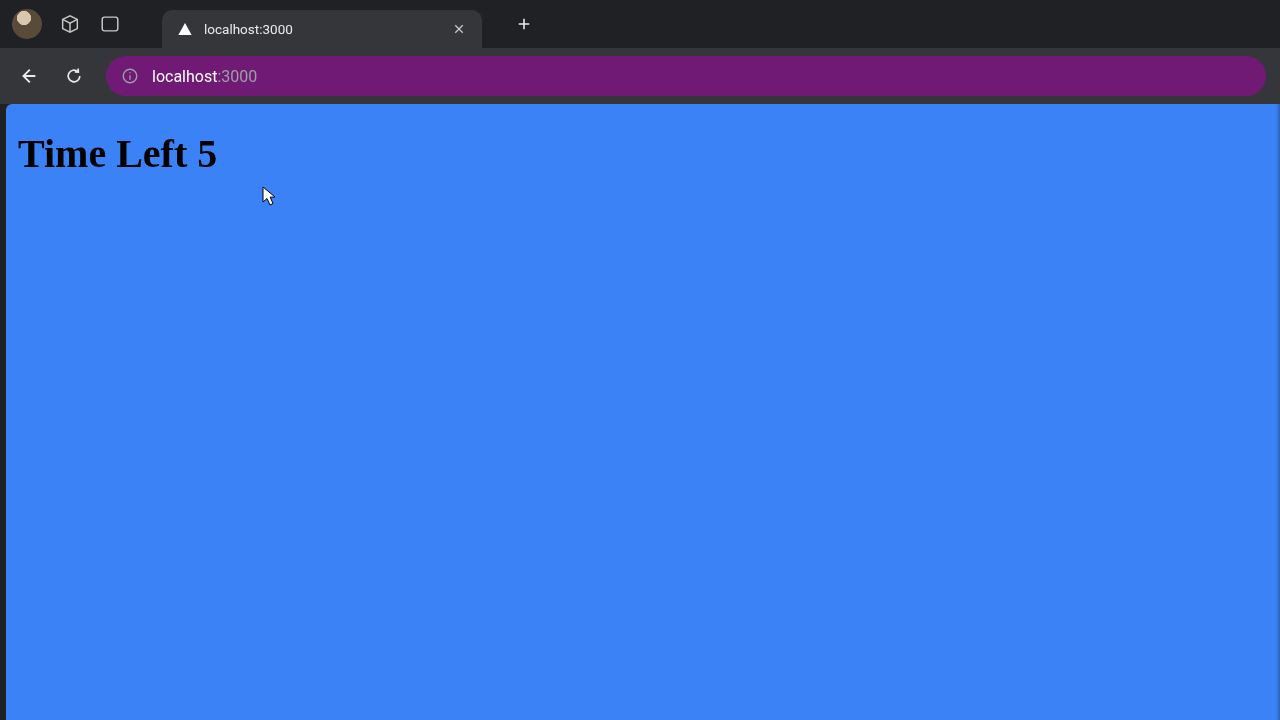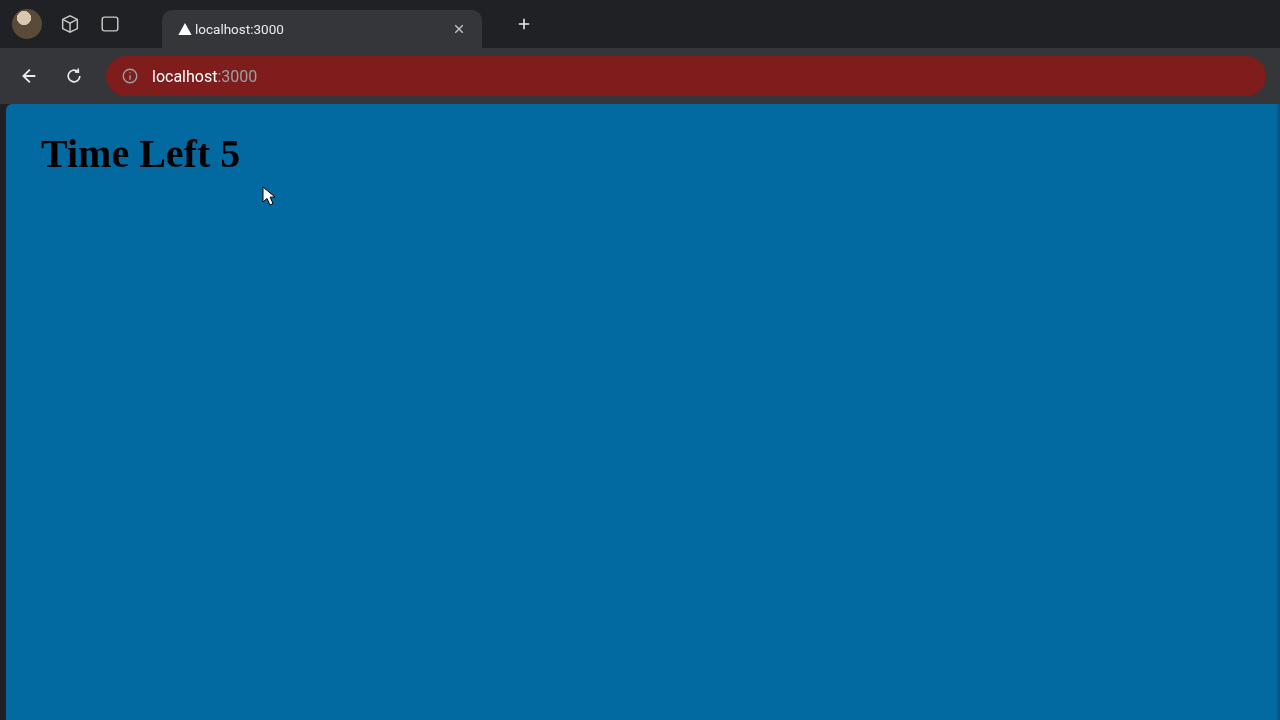--- a/index.html
+++ b/index.html
@@ -48,21 +48,21 @@
       height: 38px;
       margin-left: 24px;
       background: #35363a;
       border-radius: 10px 10px 0 0;
       display: flex;
       align-items: center;
       padding: 0 14px;
       min-width: 320px;
       position: relative;
       align-self: flex-end;
-      gap: 1px;
+      gap: 10px;
     }
 
     .tab-favicon {
       width: 18px; height: 18px;
       display:flex; align-items:center; justify-content:center;
     }
     .tab-favicon svg { fill:#fff; }
 
     .tab-title {
       color: #e8eaed;
@@ -105,21 +105,21 @@
       width: 40px; height: 40px;
       display:flex; align-items:center; justify-content:center;
       border-radius: 50%;
       cursor:pointer;
     }
     .nav-btn svg { stroke:#e8eaed; fill:none; stroke-width:2; }
 
     .omnibox {
       flex: 1;
       height: 40px;
-      background: #7f1d1d;
+      background: #701a75;
       border-radius: 20px;
       display: flex;
       align-items: center;
       padding: 0 14px;
       gap: 12px;
       margin-left: 6px;
       margin-right: 6px;
     }
 
     .site-info {
@@ -129,26 +129,25 @@
     }
     .site-info svg { stroke:#9aa0a6; fill:none; stroke-width:1.8; }
 
     .url { color:#e8eaed; font-size:16px; display:flex; align-items:baseline; }
     .url-host { color:#ffffff; }
     .url-port { color:#9aa0a6;text-align:right; }
 
     
     .viewport {
       flex: 1;
-      background: #0369a1;
+      background: #3b82f6;
       border-top-left-radius: 6px;
       margin-left: 6px;
       position: relative;
       overflow:hidden;
-      padding-left:23px;
     }
 
     .page-heading {
       font-family: "Times New Roman", Times, serif;
       font-weight: 700;
       font-size: 40px;
       color: #000;
       margin: 26px 0 0 12px;
     }
 

